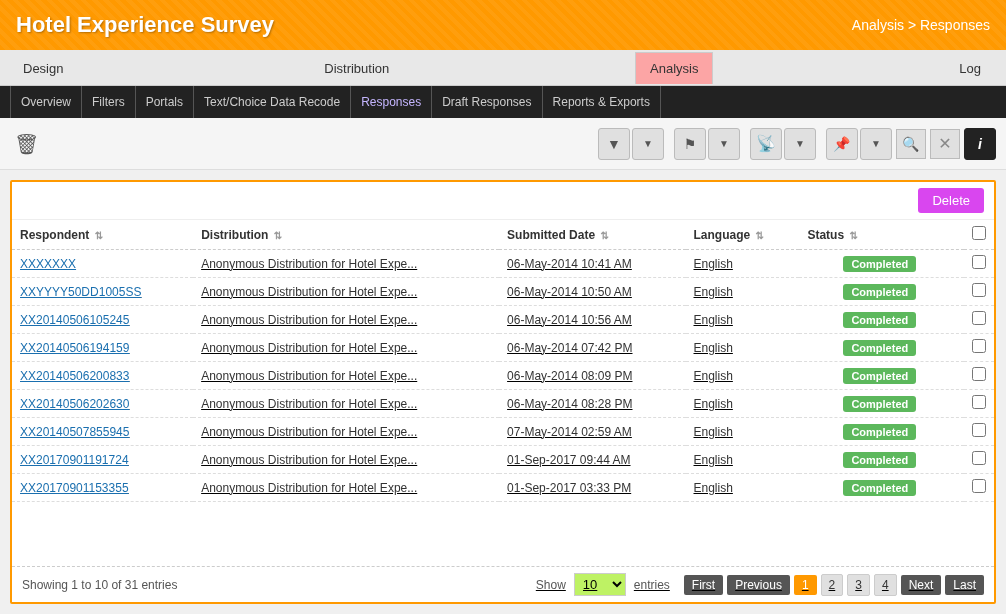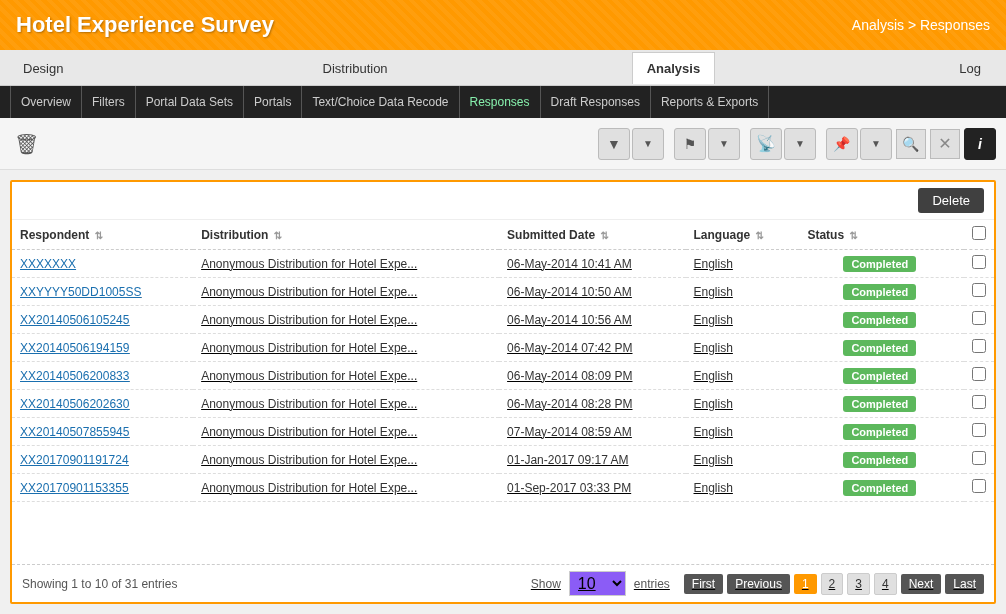--- a/index.html
+++ b/index.html
@@ -45,45 +45,45 @@
     .nav-tab {
       padding: 8px 14px;
       cursor: pointer;
       font-size: 13px;
       color: #333;
       border: 1px solid transparent;
       border-bottom: none;
       margin-right: 2px;
     }
     .nav-tab.active {
-      background: #ffffff;
+      background: #fca5a5;
       border-color: #ccc;
       border-bottom-color: #fff;
-      font-weight: bold;
+      font-weight: normal;
     }
 
     
     .sub-nav {
       background: #222;
       display: flex;
       align-items: center;
       height: 32px;
       padding: 0 10px;
       gap: 0;
     }
     .sub-nav-item {
       color: #ccc;
       font-size: 12px;
       padding: 0 10px;
       cursor: pointer;
       border-right: 1px solid #555;
       line-height: 32px;
     }
     .sub-nav-item:first-child { border-left: 1px solid #555; }
-    .sub-nav-item.active { color: #86efac; }
+    .sub-nav-item.active { color: #c4b5fd; }
 
     
     .toolbar {
       background: #f5f5f5;
       border-bottom: 1px solid #ddd;
       height: 52px;
       display: flex;
       align-items: center;
       padding: 0 10px;
       gap: 4px;
@@ -150,21 +150,21 @@
       display: flex;
       flex-direction: column;
     }
     .table-header-row {
       display: flex;
       justify-content: flex-end;
       padding: 6px 10px;
       border-bottom: 1px solid #eee;
     }
     .delete-btn {
-      background: #404040;
+      background: #d946ef;
       color: #fff;
       border: none;
       padding: 5px 14px;
       font-size: 13px;
       cursor: pointer;
       border-radius: 3px;
     }
 
     
     table {
@@ -221,22 +221,22 @@
     .pagination-controls {
       display: flex;
       align-items: center;
       gap: 4px;
       text-decoration: underline;
     }
     .show-label { font-size: 12px; color: #555; margin-right: 4px; }
     .show-select {
       border: 1px solid #ccc;
       padding: 2px 4px;
-      font-size: 16px;
-      background: #8b5cf6;
+      font-size: 13px;
+      background: #bef264;
     }
     .entries-label { font-size: 12px; color: #555; margin-left: 4px; margin-right: 10px; }
     .page-btn {
       background: #555;
       color: #fff;
       border: none;
       padding: 3px 8px;
       font-size: 12px;
       cursor: pointer;
       border-radius: 2px;
@@ -265,21 +265,20 @@
 <div class="nav-tabs">
 <div class="nav-tab">Design</div>
     <div class="nav-tab">Distribution</div>
     <div class="nav-tab active">Analysis</div>
     <div class="nav-tab">Log</div>
   </div>
 
 <div class="sub-nav">
 <div class="sub-nav-item">Overview</div>
     <div class="sub-nav-item">Filters</div>
-    <div class="sub-nav-item">Portal Data Sets</div>
     <div class="sub-nav-item">Portals</div>
     <div class="sub-nav-item">Text/Choice Data Recode</div>
     <div class="sub-nav-item active">Responses</div>
     <div class="sub-nav-item">Draft Responses</div>
     <div class="sub-nav-item">Reports &amp; Exports</div>
   </div>
 
 <div class="toolbar">
   <button class="trash-btn" title="Trash">🗑</button>
   <div style="flex:1"></div>
@@ -368,29 +367,29 @@
               <td class="respondent-cell"><a>XX20140506202630</a></td>
               <td>Anonymous Distribution for Hotel Expe...</td>
               <td>06-May-2014 08:28 PM</td>
               <td>English</td>
               <td><span class="status-badge">Completed</span></td>
               <td style="text-align: center;"><input type="checkbox" class="row-checkbox" style=""></td>
             </tr>
             <tr>
               <td class="respondent-cell"><a>XX20140507855945</a></td>
               <td>Anonymous Distribution for Hotel Expe...</td>
-              <td>07-May-2014 08:59 AM</td>
+              <td>07-May-2014 02:59 AM</td>
               <td>English</td>
               <td><span class="status-badge">Completed</span></td>
               <td style="text-align: center;"><input type="checkbox" class="row-checkbox" style=""></td>
             </tr>
             <tr>
               <td class="respondent-cell"><a>XX20170901191724</a></td>
               <td>Anonymous Distribution for Hotel Expe...</td>
-              <td>01-Jan-2017 09:17 AM</td>
+              <td>01-Sep-2017 09:44 AM</td>
               <td>English</td>
               <td><span class="status-badge">Completed</span></td>
               <td style="text-align: center;"><input type="checkbox" class="row-checkbox" style=""></td>
             </tr>
             <tr>
               <td class="respondent-cell"><a>XX20170901153355</a></td>
               <td>Anonymous Distribution for Hotel Expe...</td>
               <td>01-Sep-2017 03:33 PM</td>
               <td>English</td>
               <td><span class="status-badge">Completed</span></td>

